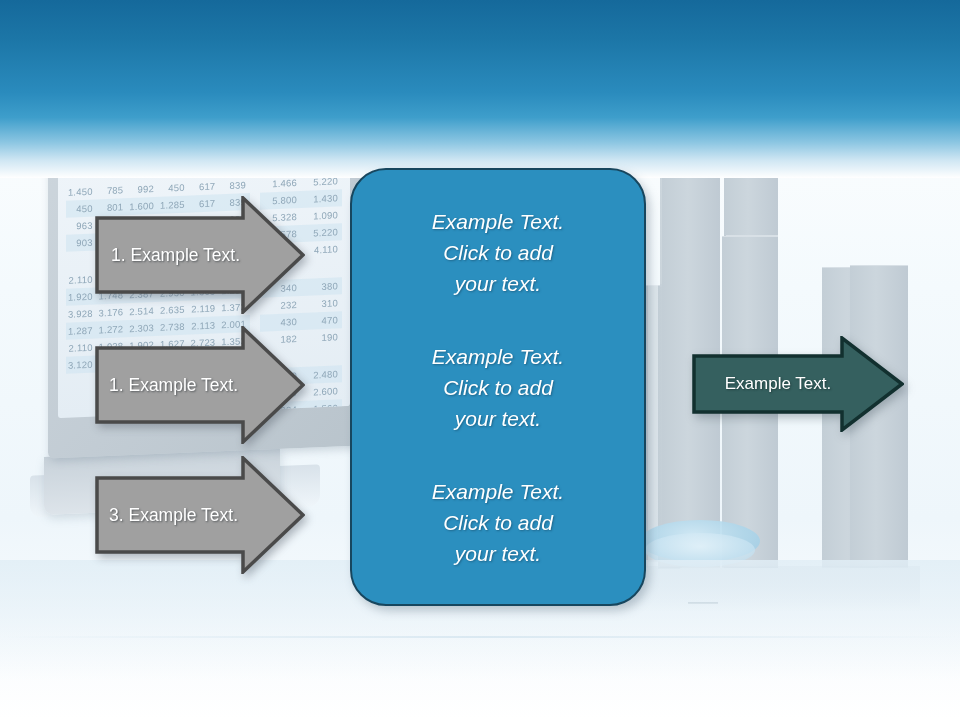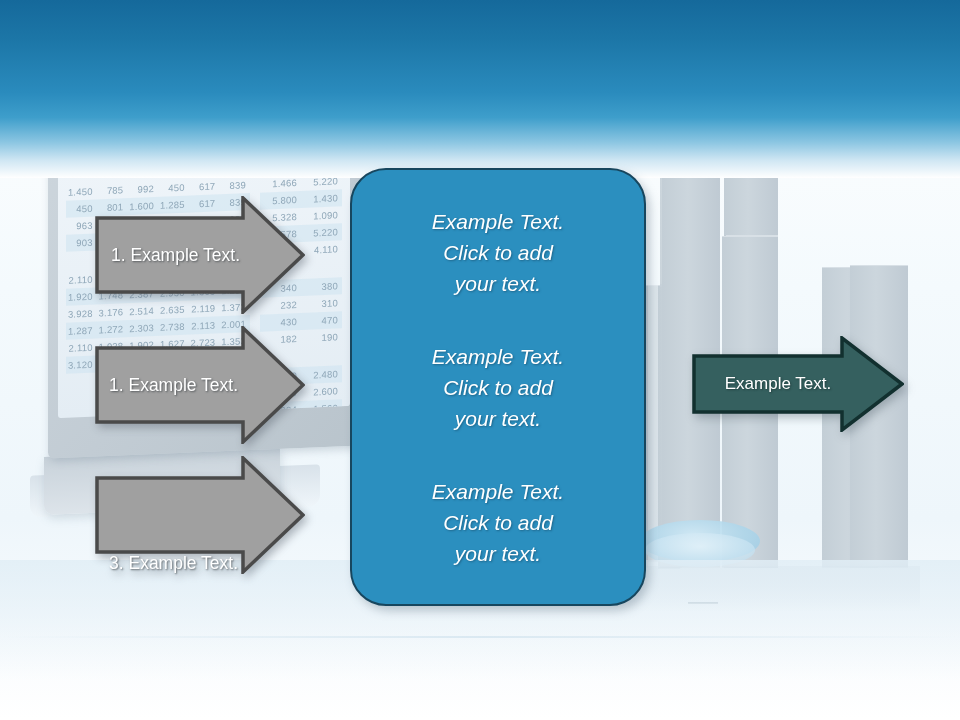--- a/index.html
+++ b/index.html
@@ -445,21 +445,21 @@
     </svg>
     <div class="arrow-label" style="height:118px; padding-left:14px;">
       <span>1. Example Text.</span>
     </div>
   </div>
 
   <div class="arrow" style="left:95px; top:456px;">
     <svg width="210" height="118" viewBox="0 0 210 118">
       <polygon points="2,22 148,22 148,2 208,59 148,116 148,96 2,96" fill="#a0a0a0" stroke="#4a4a4a" stroke-width="3.5" stroke-linejoin="miter"></polygon>
     </svg>
-    <div class="arrow-label" style="height:118px; padding-left:14px;align-items:flex-end;">
+    <div class="arrow-label" style="height:118px; padding-left:14px;">
       <span>3. Example Text.</span>
     </div>
   </div>
 
   <div class="center-panel">
     <div class="panel-para">Example Text.
 Click  to add
 your text.</div>
     <div class="panel-para">Example Text.
 Click  to add

